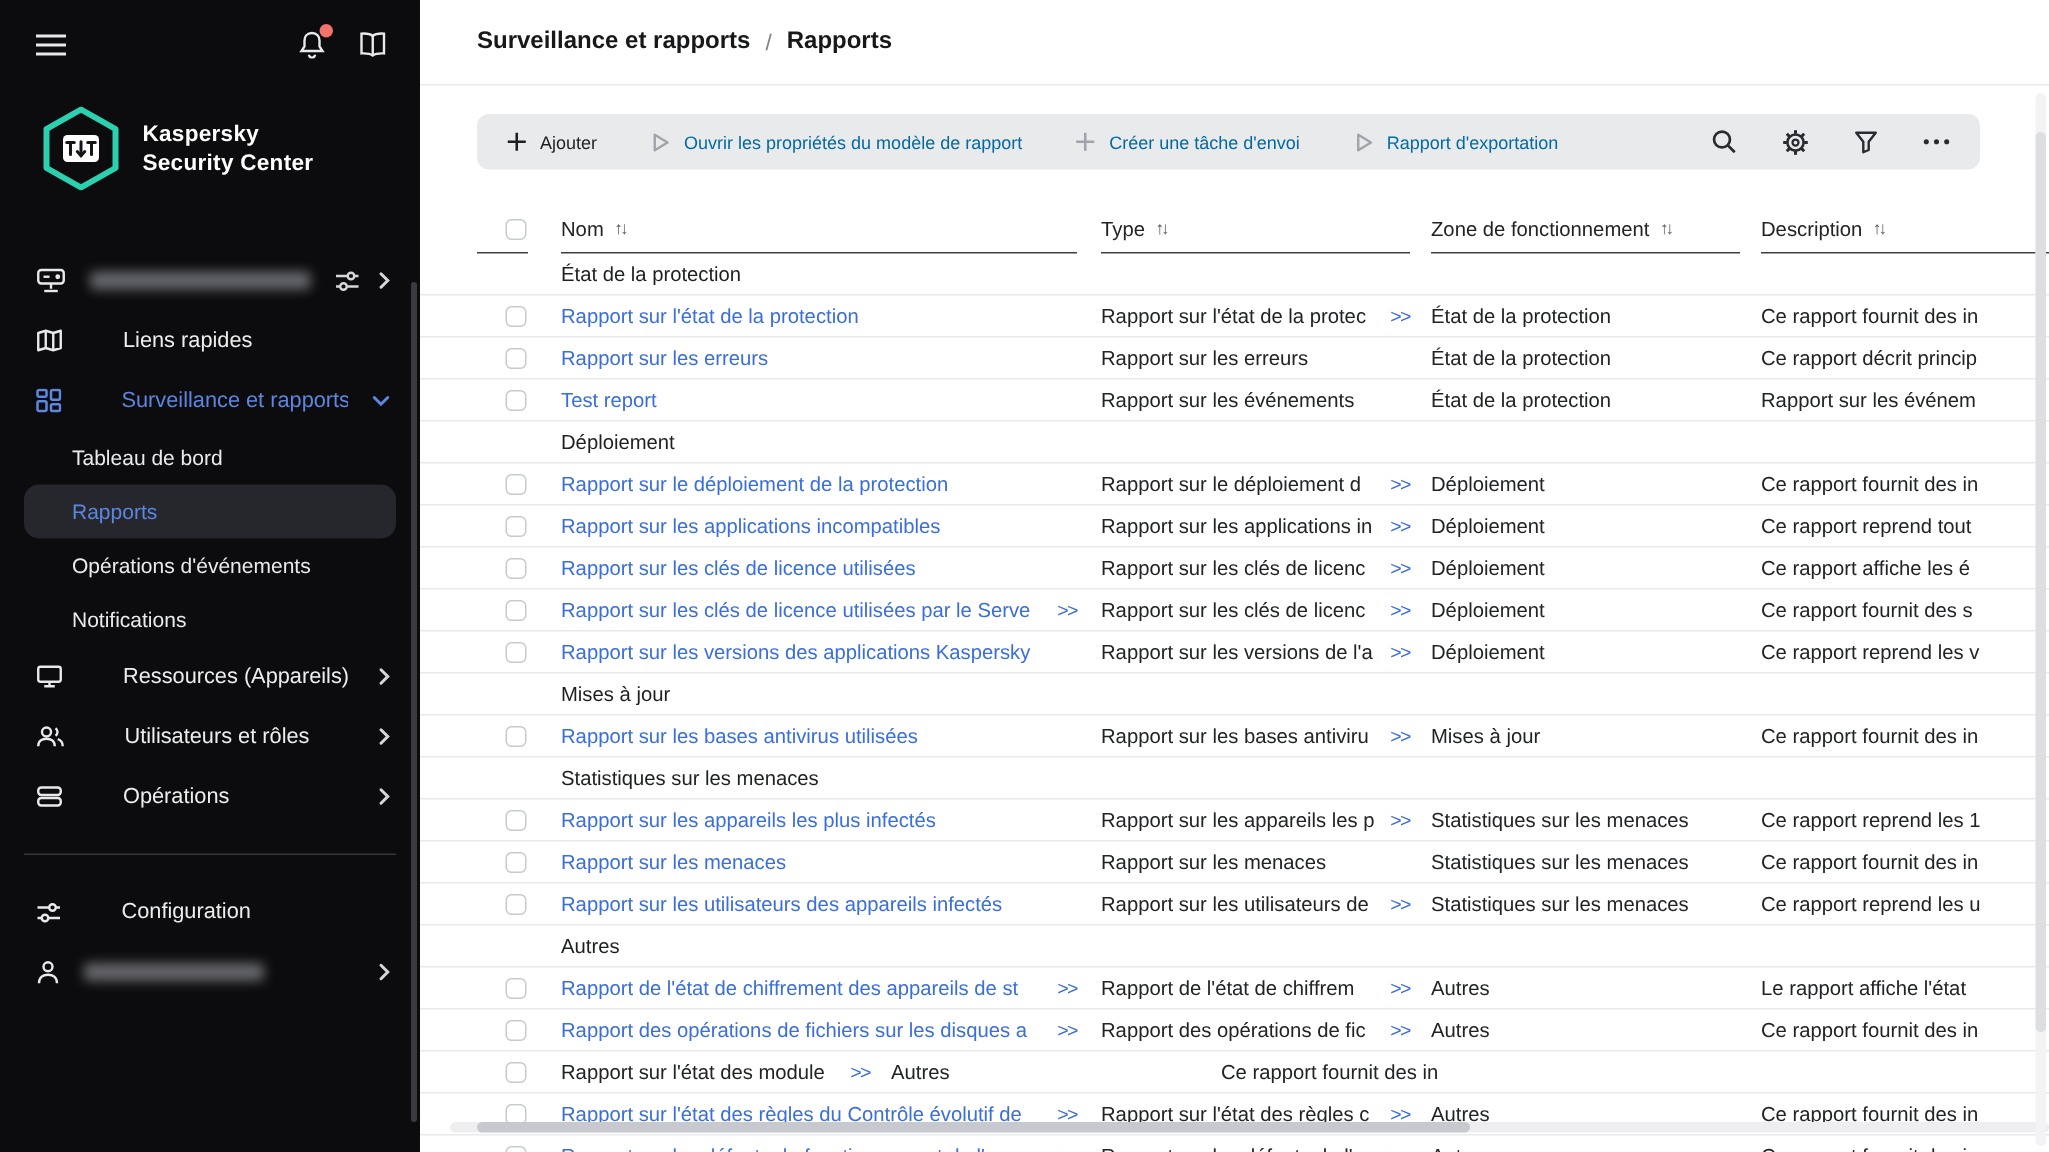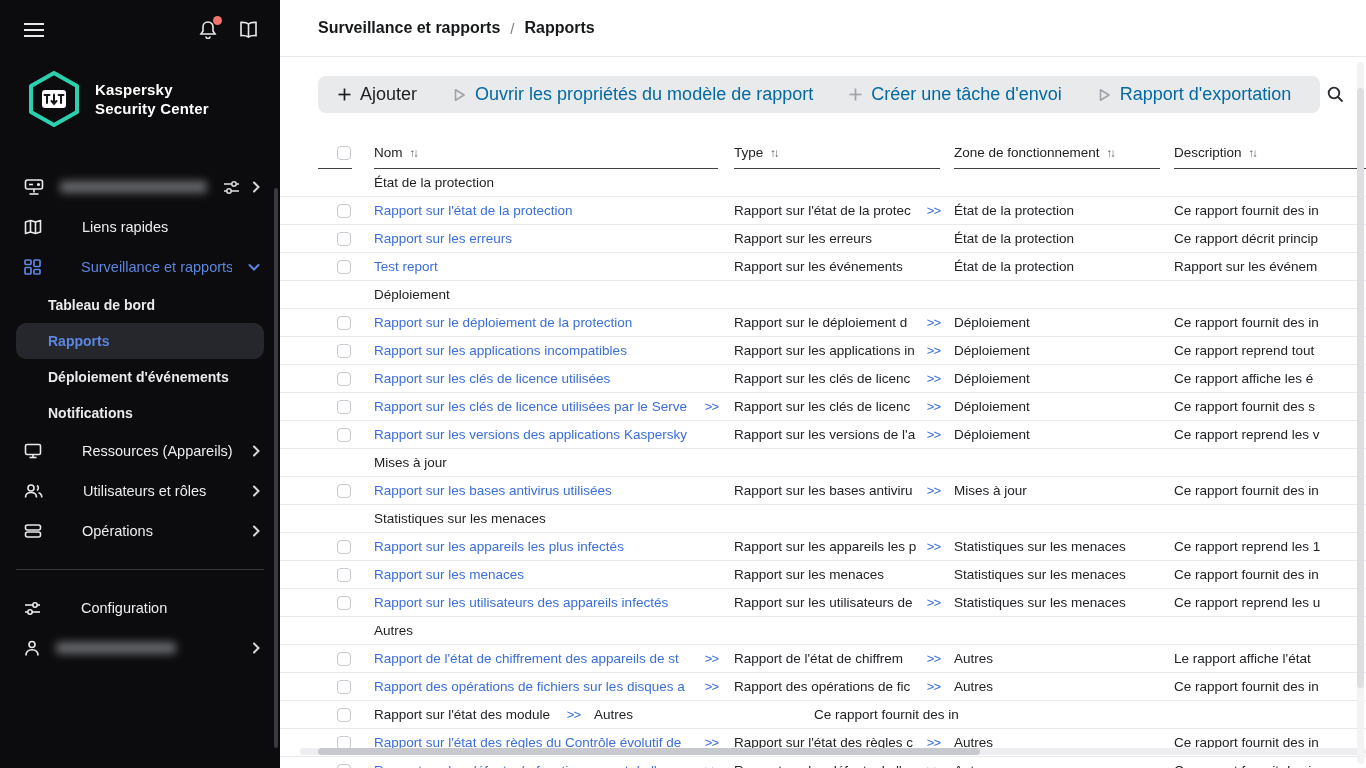--- a/index.html
+++ b/index.html
@@ -13,35 +13,35 @@
   .sb-top-right { display:flex; gap:22px; align-items:center; }
   .icon-btn { background:none; border:none; color:#e8e9ea; cursor:pointer; position:relative; padding:0; line-height:0; }
   .dot { position:absolute; top:-4px; right:-5px; width:9px; height:9px; border-radius:50%; background:#f2736b; }
   .logo-row { display:flex; align-items:center; gap:15px; margin:32px 0 0 28px; }
   .logo-text { font-size:15px; font-weight:bold; color:#fff; line-height:1.3; letter-spacing:.2px; }
   .nav { margin-top:40px; }
   .nav-item { height:40px; display:flex; align-items:center; gap:16px; padding:0 20px 0 24px; font-size:14.5px; color:#eceded; cursor:pointer; white-space:nowrap; }
   .nav-item .lbl { flex:0 1 auto; overflow:hidden;margin-left:24px; }
   .nav-item .trail { margin-left:auto; display:flex; align-items:center; gap:12px; color:#d6d7da; }
   .nav-item.active { color:#5c86e0; }
-  .sub-item { height:36px; display:flex; align-items:center; padding-left:48px; font-size:14px; color:#e9eaeb; cursor:pointer;font-weight:bold; }
+  .sub-item { height:36px; display:flex; align-items:center; padding-left:48px; font-size:14px; color:#e9eaeb; cursor:pointer; }
   .sub-item.selected { background:#26272c; border-radius:10px; margin:0 16px; padding-left:32px; color:#5c86e0; }
   .sb-divider { border-top:1px solid #36373b; margin:18px 16px; }
   .blur-blob { display:inline-block; height:12px; background:#77787c; border-radius:3px; filter:blur(4px); opacity:.85; }
   .sb-scroll { position:absolute; right:2px; top:188px; width:4px; height:560px; background:#3a3b40; border-radius:2px; }
   svg { display:block; }
 
   
   .main { position:relative; width:1086px; height:768px; background:#fff; overflow:hidden; }
   .page-header { height:57px; display:flex; align-items:center; padding-left:38px; border-bottom:1px solid #e8e9ea; }
   .crumb { font-size:16px; font-weight:bold; color:#17181a; cursor:pointer; }
   .crumb-sep { margin:0 10px; color:#7e8187; font-weight:normal; font-size:15px; }
 
   .toolbar { margin:19px 46px 0 38px; height:37px; background:#e9eaec; border-radius:8px; display:flex; align-items:center; padding:0 20px; }
-  .tb-btn { display:flex; align-items:center; gap:9px; background:none; border:none; font-family:inherit; font-size:18px; color:#1e1f22; cursor:pointer; margin-right:36px; white-space:nowrap; }
+  .tb-btn { display:flex; align-items:center; gap:9px; background:none; border:none; font-family:inherit; font-size:12px; color:#1e1f22; cursor:pointer; margin-right:36px; white-space:nowrap; }
   .tb-btn.disabled { color:#0369a1; cursor:default; }
   .tb-icons { margin-left:auto; display:flex; align-items:center; gap:30px; }
   .tb-icons .icon-btn { color:#2a2b2e; }
 
   
   .table { margin-top:24px; }
   .thead { display:flex; align-items:center; height:32px; font-size:13.5px; color:#222326; padding-left:38px; }
   .th { display:flex; align-items:center; border-bottom:1.5px solid #3e4044; height:100%; }
   .sort { margin-left:7px; font-size:11.5px; color:#55585c; letter-spacing:-2px; }
   .th-check { width:34px; margin-right:22px; padding-left:19px; }
@@ -179,21 +179,21 @@
         </span>
       </div>
 
       <div class="sub-item">
           <span>Tableau de bord</span>
         </div>
       <div class="sub-item selected">
           <span>Rapports</span>
         </div>
       <div class="sub-item">
-          <span>Déploiement d'événements</span>
+          <span>Opérations d'événements</span>
         </div>
       <div class="sub-item">
           <span>Notifications</span>
         </div>
 
       <div class="nav-item">
         <span>
           <svg width="18" height="16" viewBox="0 0 18 16" fill="none" stroke="#e8e9ea" stroke-width="1.6">
               <rect x="1.5" y="1.5" width="15" height="10" rx="1.5"></rect>
               <line x1="9" y1="11.5" x2="9" y2="14.5"></line>

